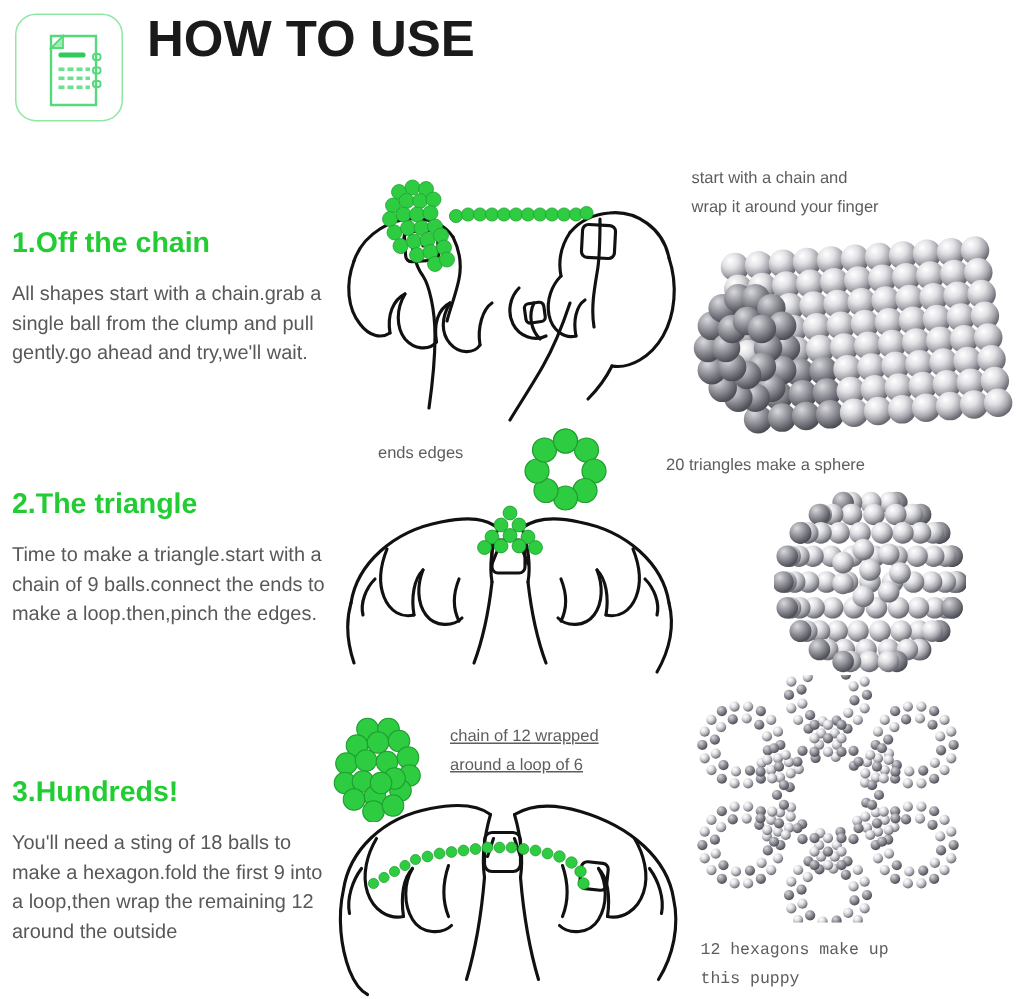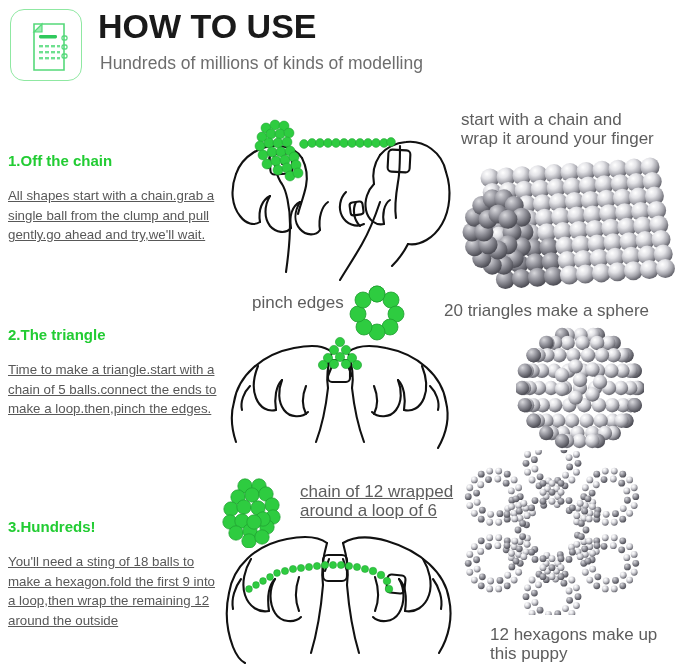--- a/index.html
+++ b/index.html
@@ -47,37 +47,36 @@
     left: 100px; top: 51px;
     font-size: 17.5px;
     color: #6d6d6d;
     line-height: 24px;
     white-space: nowrap;
   }
 
   
   .step-heading {
     position: absolute;
-    font-size: 15px;
+    font-size: 19px;
     font-weight: bold;
     color: #22cc33;
     white-space: nowrap;
   }
   .step-body {
     position: absolute;
     width: 212px;
     font-size: 13.3px;
     line-height: 19.5px;
     color: #585858;
-    text-decoration: underline;
   }
 
   .caption {
     position: absolute;
-    font-size: 17px;
+    font-size: 11px;
     line-height: 19px;
     color: #5d5d5d;
     white-space: pre-line;
   }
 
   .illus { position: absolute; }
 
   
   .photo { position: absolute; }
 </style>
@@ -109,21 +108,20 @@
         <g stroke="#55d97a" stroke-width="1.3" fill="none">
           <rect x="38" y="15" width="5" height="4" rx="1.6"></rect>
           <rect x="38" y="24" width="5" height="4" rx="1.6"></rect>
           <rect x="38" y="33" width="5" height="4" rx="1.6"></rect>
         </g>
       </svg>
     </span>
   </div>
 
   <div id="header-title">HOW TO USE</div>
-  <div id="header-subtitle">Hundreds of millions of kinds of modelling</div>
 </div>
 
 <div class="step-heading" style="left:8px; top:152px;">
   <span>1.</span><span>Off the chain</span>
 </div>
 <div class="step-body" style="left:8px; top:186px;">All shapes start with a chain.grab a single ball from the clump and pull gently.go ahead and try,we'll wait.</div>
 
 <div class="illus" style="left:228px; top:106px;">
   <svg width="225" height="180" viewBox="0 0 225 180">
     <g fill="none" stroke="#111111" stroke-width="2.1" stroke-linecap="round" stroke-linejoin="round">
@@ -328,23 +326,23 @@
         <circle cx="26.100505063388333" cy="69.27207793864214" r="9.5" fill="url(#beadDark)"></circle>
         <circle cx="36" cy="64" r="9.5" fill="url(#beadDark)"></circle>
         <circle cx="45.89949493661166" cy="69.27207793864214" r="9.5" fill="url(#beadDark)"></circle>
       </g>
   </svg>
 </div>
 
 <div class="step-heading" style="left:8px; top:326px;">
   <span>2.</span><span>The triangle</span>
 </div>
-<div class="step-body" style="left:8px; top:360px;">Time to make a triangle.start with a chain of 5 balls.connect the ends to make a loop.then,pinch the edges.</div>
-
-<div class="caption" style="left:252px; top:293px;">pinch edges</div>
+<div class="step-body" style="left:8px; top:360px;">Time to make a triangle.start with a chain of 9 balls.connect the ends to make a loop.then,pinch the edges.</div>
+
+<div class="caption" style="left:252px; top:293px;">ends edges</div>
 
 <div class="illus" style="left:346px; top:284px;">
   <svg width="62" height="58" viewBox="0 0 62 58">
     <g fill="#2ecc40" stroke="#1f9e30" stroke-width="0.8">
       <circle cx="31" cy="10" r="8"></circle>
       <circle cx="45" cy="16" r="8"></circle>
       <circle cx="50" cy="30" r="8"></circle>
       <circle cx="44" cy="43" r="8"></circle>
       <circle cx="31" cy="48" r="8"></circle>
       <circle cx="18" cy="43" r="8"></circle>
@@ -853,14 +851,14 @@
         <circle cx="75.12775040331093" cy="65.64" r="3.4" fill="url(#bead)"></circle>
         <circle cx="67.33352176925098" cy="61.14" r="3.4" fill="url(#beadDark)"></circle>
         <circle cx="59.53929313519103" cy="56.64" r="3.4" fill="url(#bead)"></circle>
         <circle cx="79.62775040331093" cy="57.84577136594005" r="3.4" fill="url(#beadDark)"></circle>
         <circle cx="71.83352176925098" cy="53.34577136594005" r="3.4" fill="url(#bead)"></circle>
         <circle cx="64.03929313519103" cy="48.84577136594005" r="3.4" fill="url(#beadDark)"></circle>
       </g>
   </svg>
 </div>
 
-<div class="caption" style="left:490px; top:625px;">12 hexagons make up
+<div class="caption" style="left:467px; top:625px;font-family:Liberation Mono, monospace;">12 hexagons make up
 this puppy</div>
 
 </body></html>

